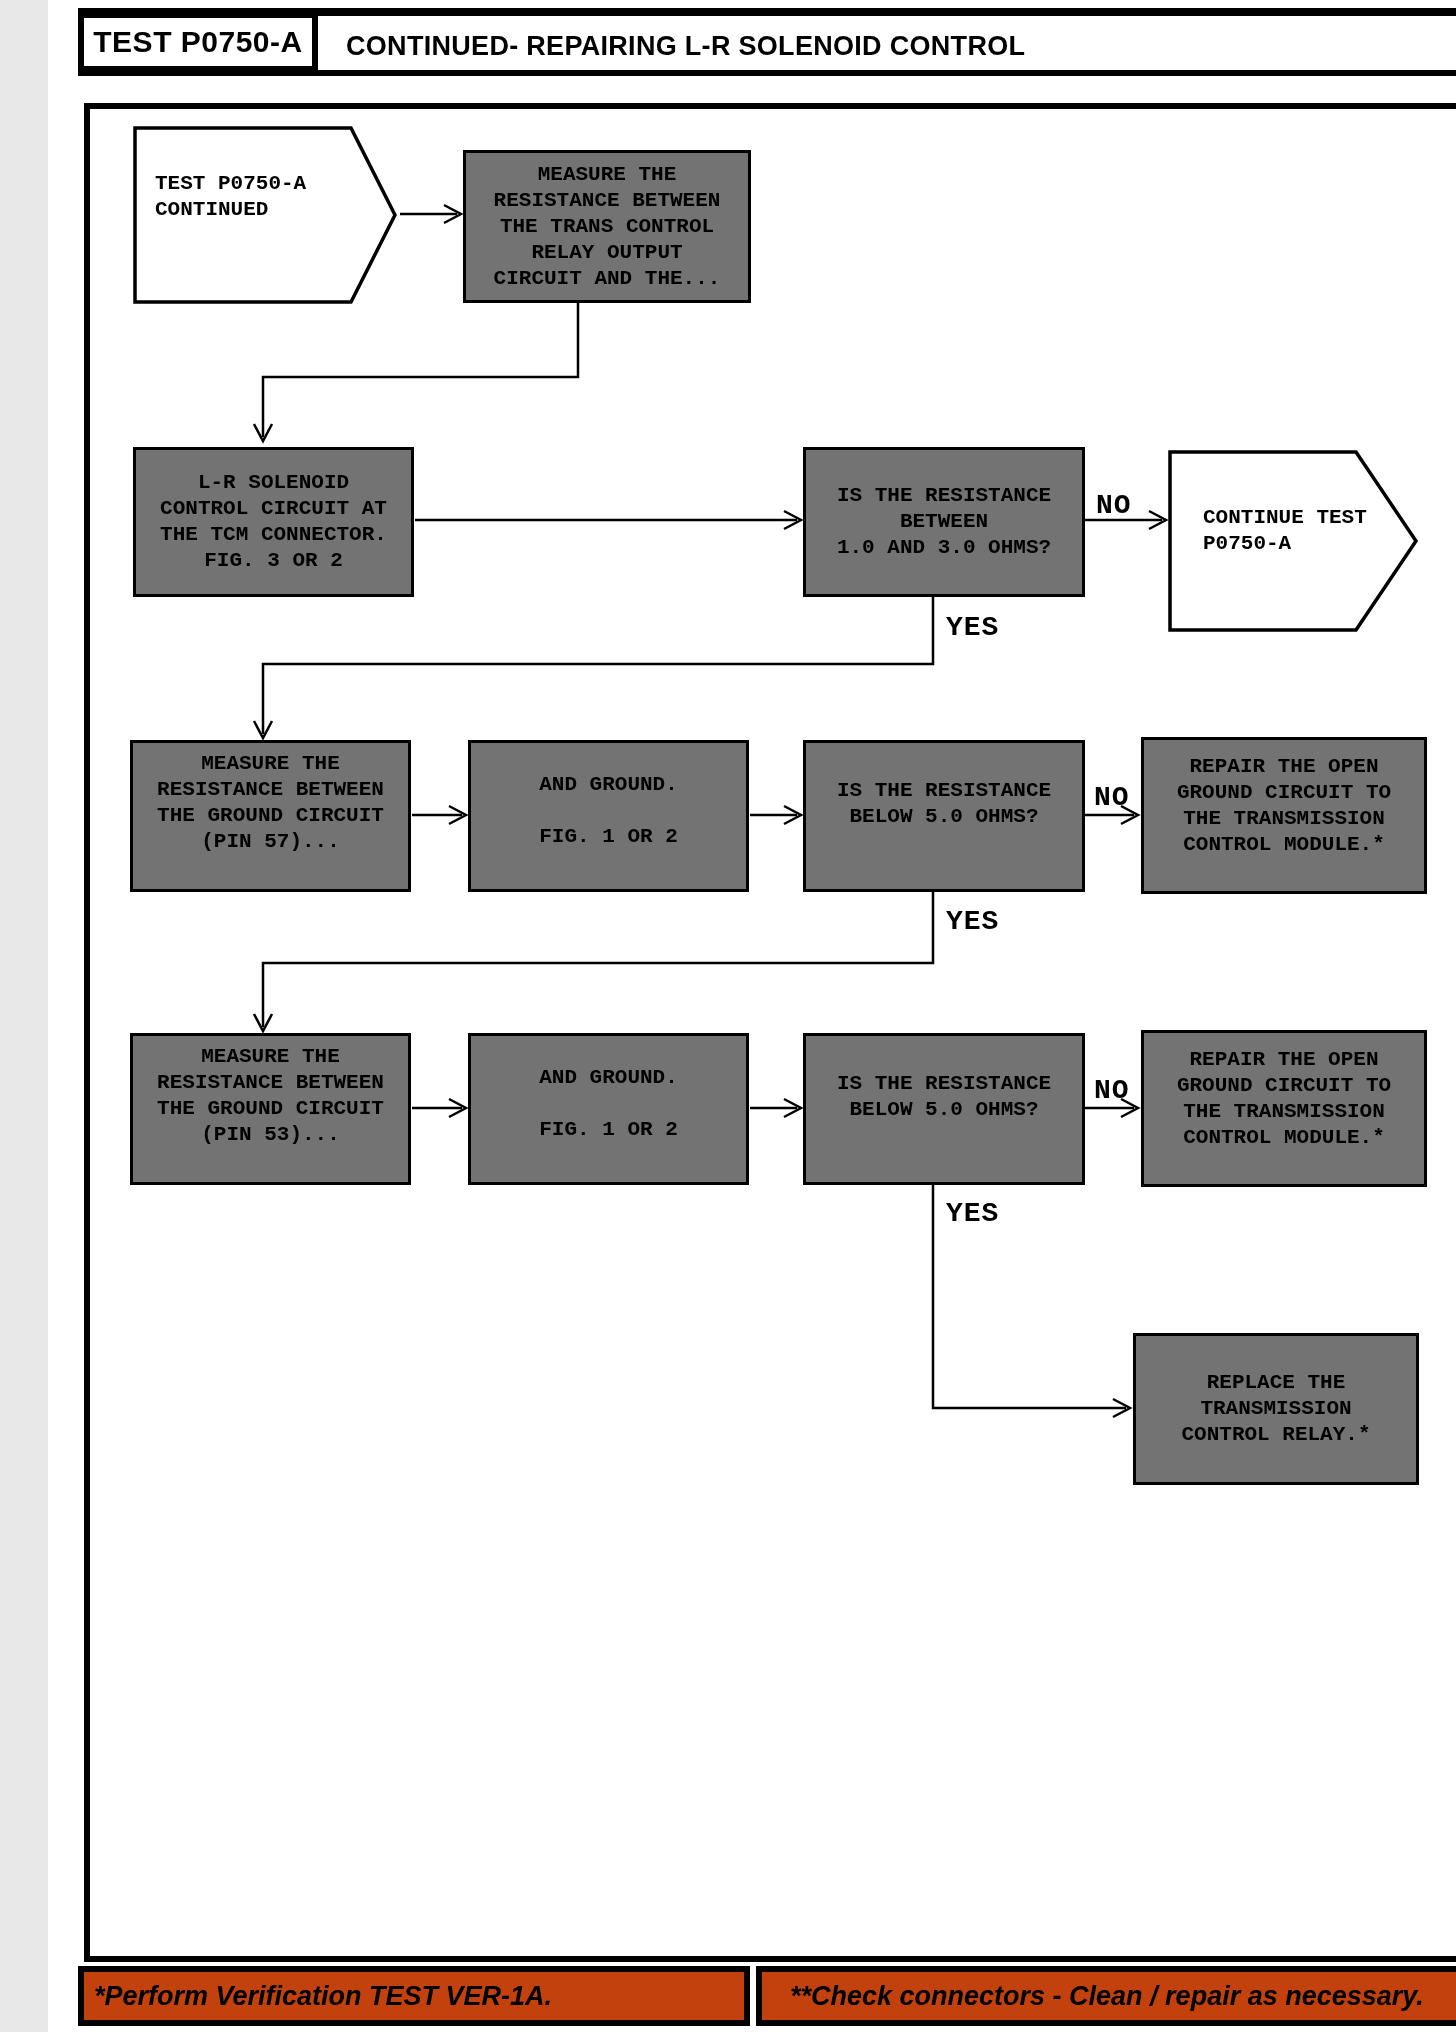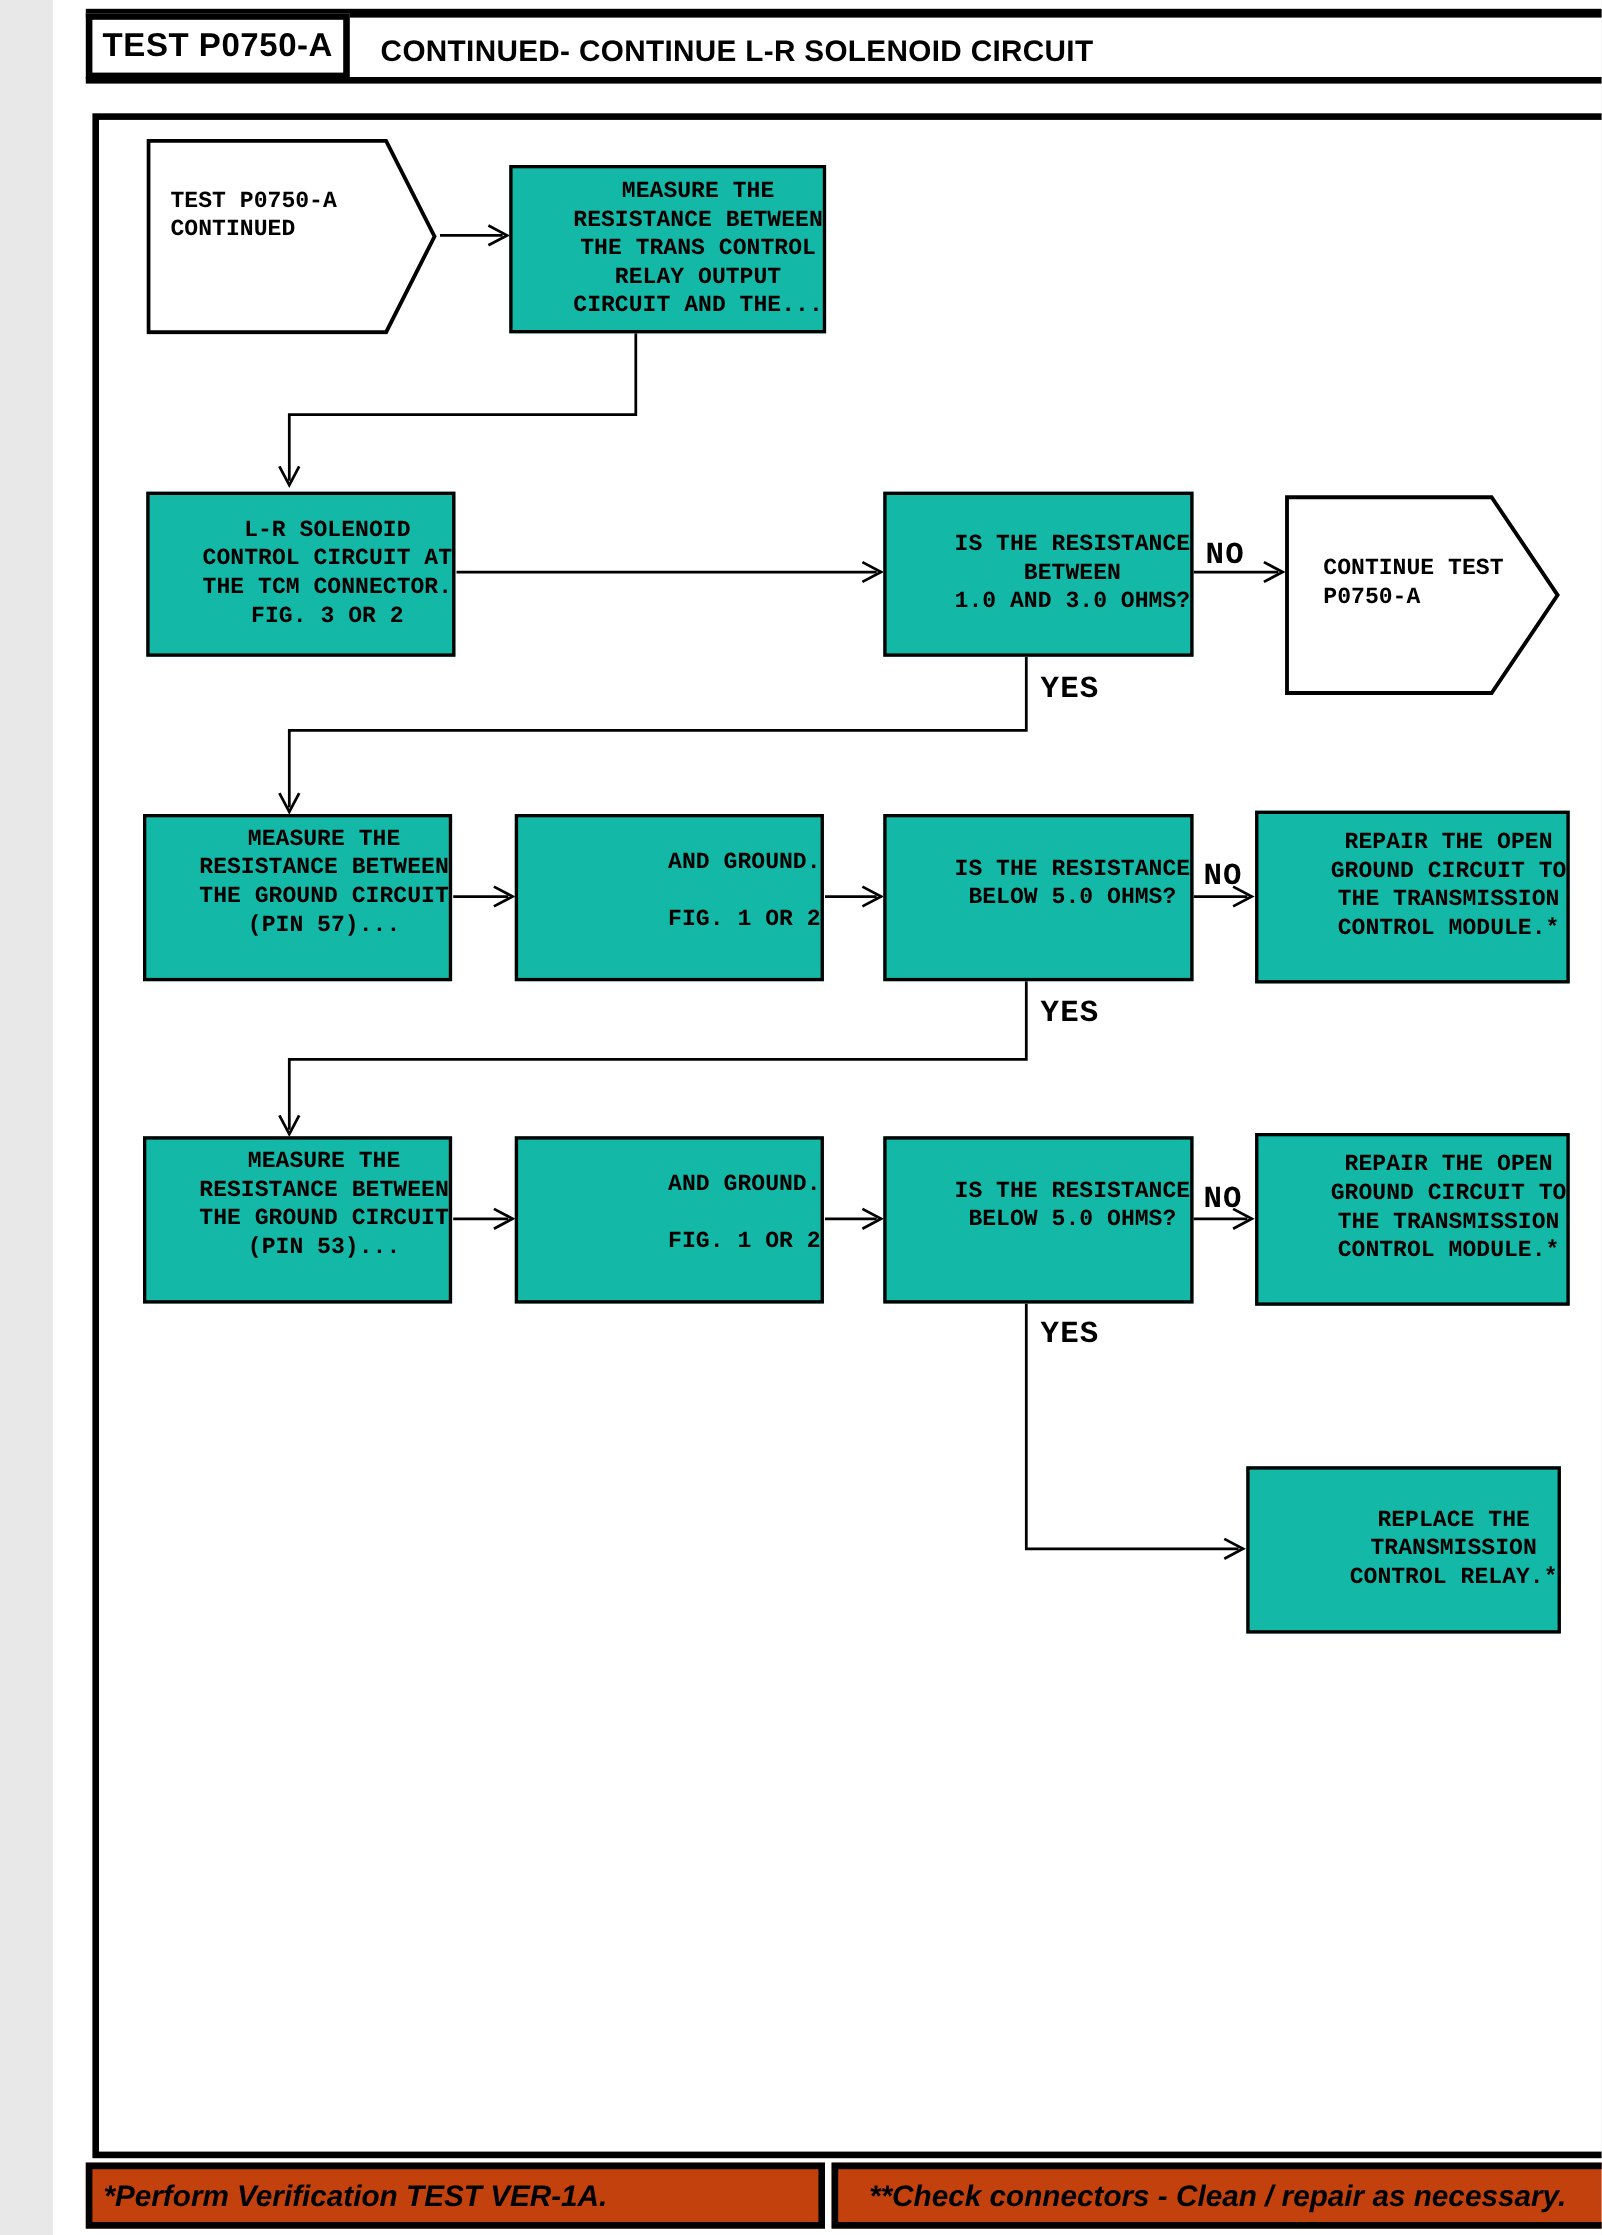--- a/index.html
+++ b/index.html
@@ -26,22 +26,22 @@
     font-weight:700;font-size:27px;letter-spacing:0.3px;white-space:nowrap;
   }
   .title-underline{position:absolute;left:30px;top:70px;width:1414px;height:6px;background:#000;}
   
   .main-frame{
     position:absolute;left:36px;top:103px;width:1396px;height:1859px;
     border:6px solid #000;box-sizing:border-box;background:transparent;
   }
   
   .node{
-    position:absolute;box-sizing:border-box;background:#14b8a6;
-    display:flex;align-items:center;justify-content:flex-end;
+    position:absolute;box-sizing:border-box;background:#737373;
+    display:flex;align-items:center;justify-content:center;
   }
   .rect{border:3px solid #000;}
   .node-text{
     white-space:pre-line;text-align:center;
     font-size:21px;line-height:26px;font-weight:700;letter-spacing:0px;
   }
   .node-text.left{text-align:left;}
   .pent{border:none;background:transparent;}
   .pent svg{position:absolute;left:0;top:0;}
   .pent .node-text{position:relative;}
@@ -61,21 +61,21 @@
 </style>
 </head>
 <body>
 
 <div class="page">
 
   <div class="top-rule"></div>
   <div class="title-box">
     <span>TEST P0750-A</span>
   </div>
-  <div class="header-title">CONTINUED- CONTINUE L-R SOLENOID CIRCUIT</div>
+  <div class="header-title">CONTINUED- REPAIRING L-R SOLENOID CONTROL</div>
   <div class="title-underline"></div>
 
   <div class="main-frame"></div>
 
   <svg class="wires" width="1456" height="2032" viewBox="0 0 1456 2032" fill="none" stroke="#000" stroke-width="2.5">
 
     <path d="M352,214 L409,214"></path>
     <path d="M396,205 L413,214 L396,223"></path>
 
     <path d="M530,303 L530,377 L215,377 L215,437"></path>

